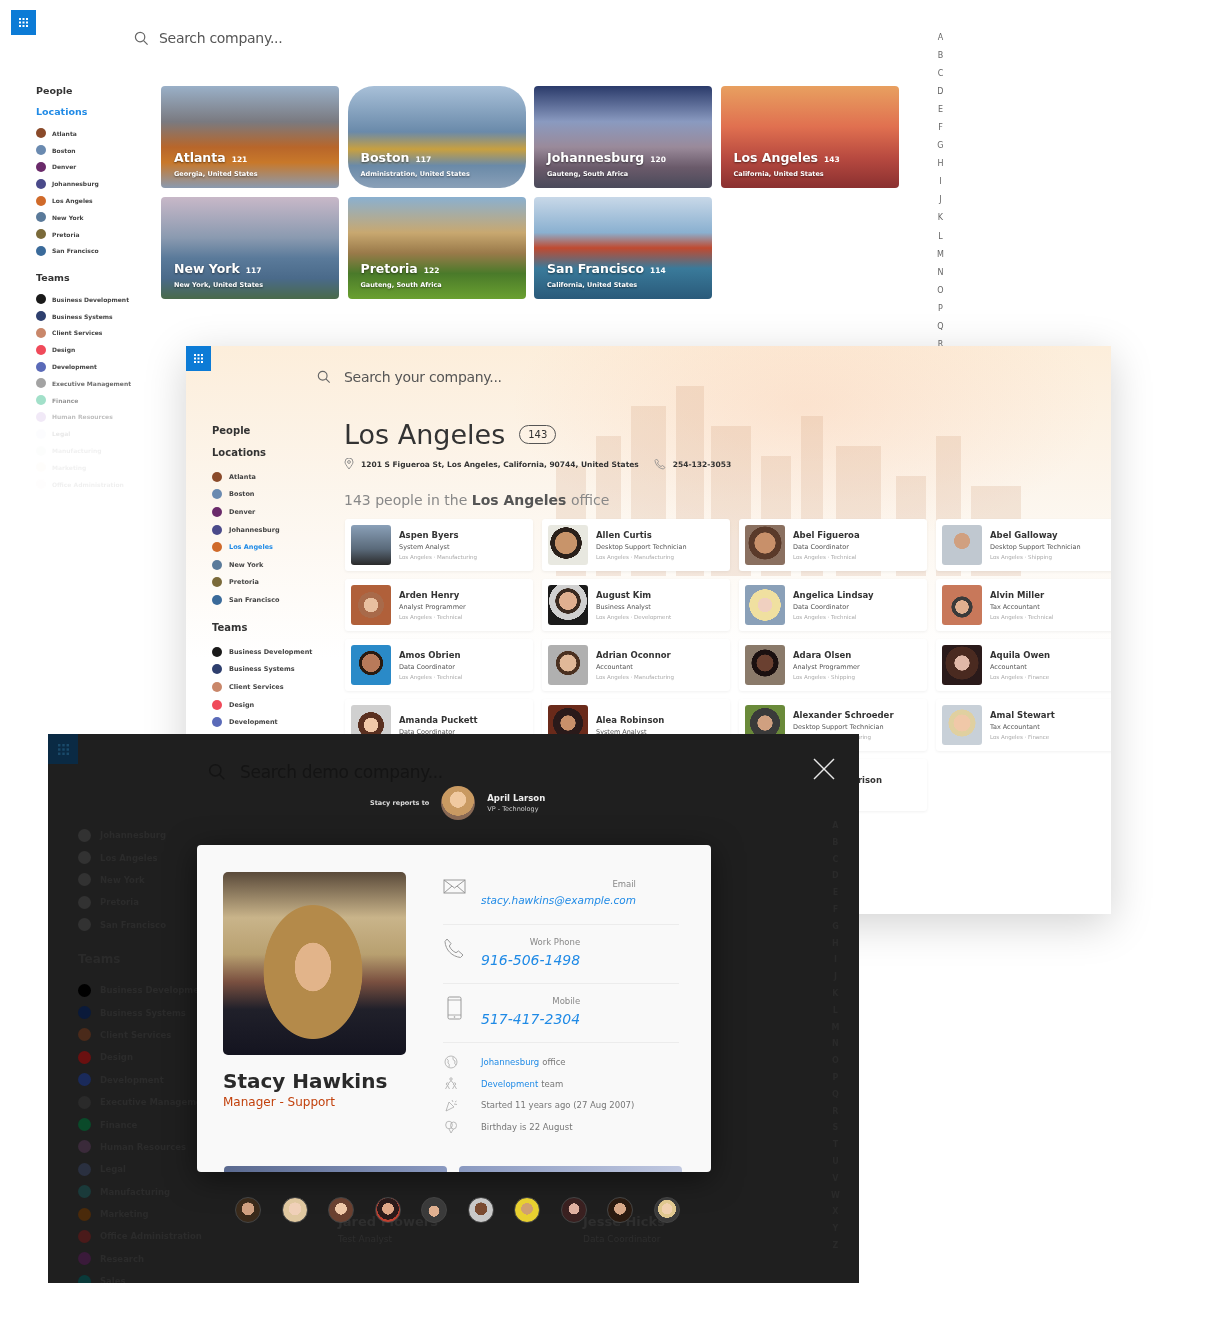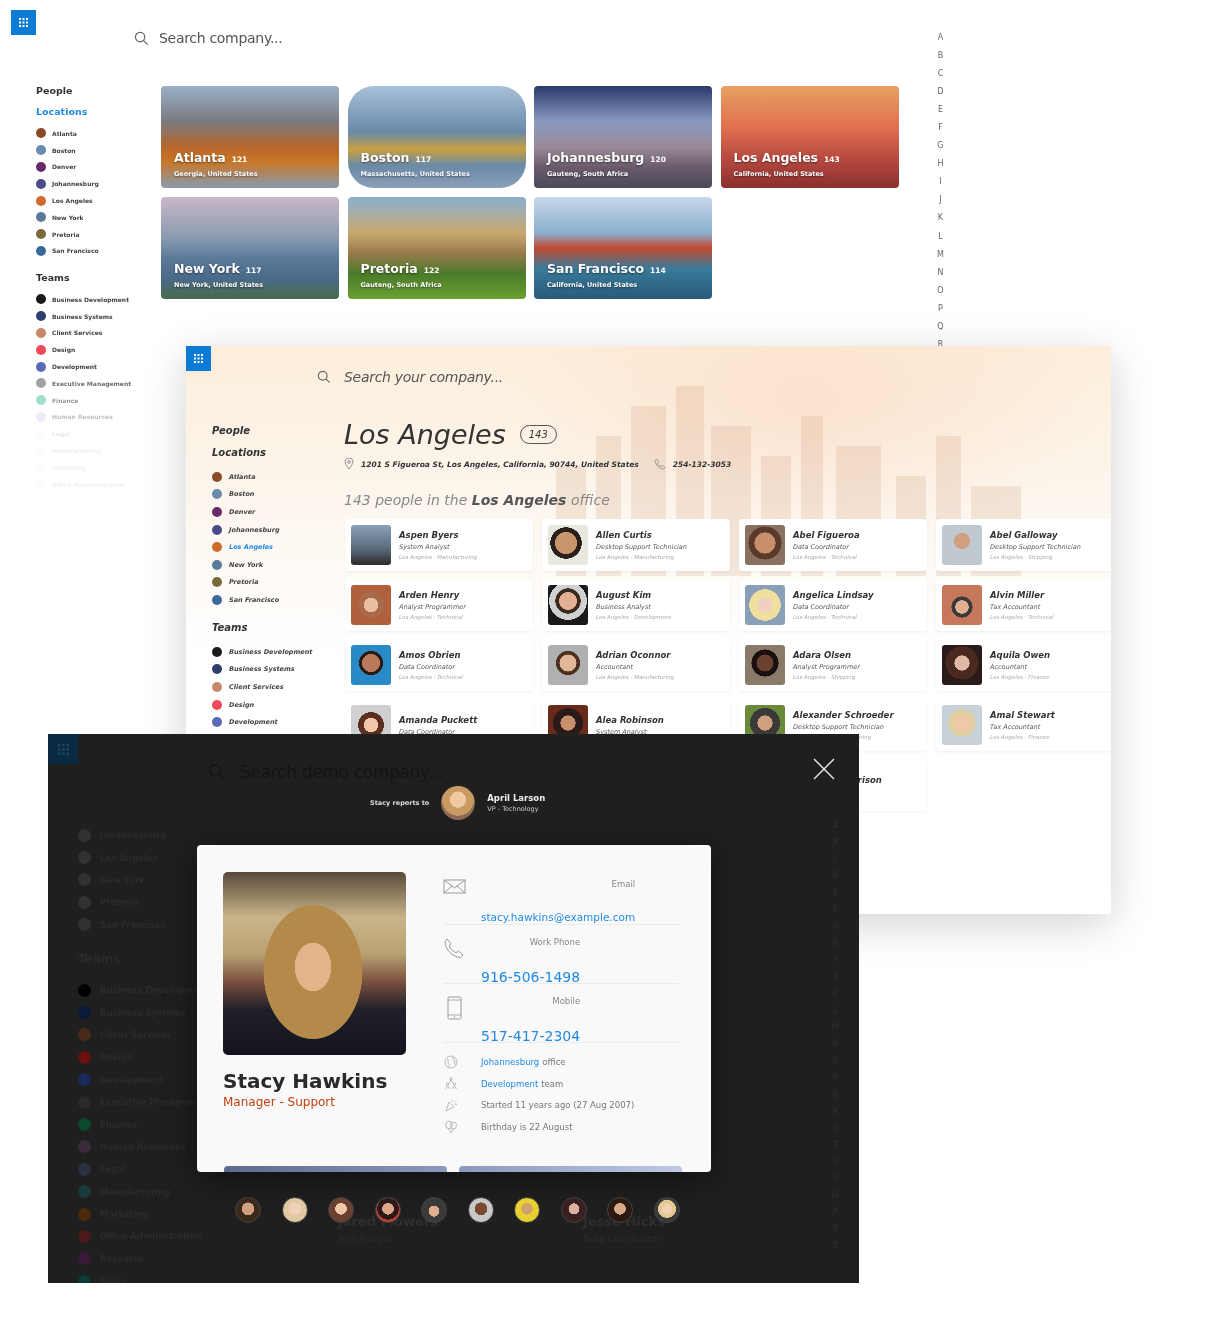--- a/index.html
+++ b/index.html
@@ -31,21 +31,21 @@
   .city-grid { position: absolute; left: 161px; top: 86px; display: grid; grid-template-columns: repeat(4, 178px); grid-auto-rows: 102px; column-gap: 8.5px; row-gap: 9px; }
   .city-card { border-radius: 4px; position: relative; overflow: hidden; color: #fff; }
   .city-card .txt { position: absolute; left: 13px; bottom: 10px; }
   .city-card .name { font-size: 12.5px; font-weight: bold; text-shadow: 0 1px 2px rgba(0,0,0,.5); }
   .city-card .cnt { font-size: 7.5px; font-weight: bold; margin-left: 6px; }
   .city-card .region { font-size: 6.5px; font-weight: bold; margin-top: 4px; text-shadow: 0 1px 2px rgba(0,0,0,.5); }
 
   #s1-alpha { left: 937px; top: 34px; height: 315px; justify-content: space-between; }
 
   
-  #s2 { position: absolute; left: 186px; top: 346px; width: 925px; height: 568px; background: #fff; box-shadow: 0 10px 40px rgba(0,0,0,.18); overflow: hidden; font-style: italic; }
+  #s2 { position: absolute; left: 186px; top: 346px; width: 925px; height: 568px; background: #fff; box-shadow: 0 10px 40px rgba(0,0,0,.18); overflow: hidden; }
   #s2-bg { position: absolute; left: 0; top: 0; width: 100%; height: 100%;
     background:
       radial-gradient(ellipse 420px 200px at 620px 60px, rgba(250,200,170,.35), transparent 70%),
       linear-gradient(180deg, rgba(252,236,215,.9) 0%, rgba(251,241,228,.7) 25%, rgba(255,255,255,.95) 55%, #fff 75%); }
   .skyline { position: absolute; left: 350px; top: 0; width: 600px; height: 230px; opacity: .18; }
   #s2-grid { left: 0; top: 0; }
   #s2-search { left: 131px; top: 23px; }
   #s2-search span { font-size: 14px; margin-left: 13px; }
   .s2-nav-h { position: absolute; left: 26px; font-size: 10px; font-weight: bold; color: #333; }
   .s2-list { position: absolute; left: 26px; }
@@ -97,21 +97,21 @@
   #m-photo { position: absolute; left: 26px; top: 27px; width: 183px; height: 183px; border-radius: 5px; overflow: hidden;
     background: radial-gradient(ellipse 45px 60px at 90px 95px, #e2b48a 0 40%, transparent 41%),
                 radial-gradient(ellipse 70px 95px at 90px 100px, #b48a4a 0 70%, transparent 71%),
                 linear-gradient(180deg, #5a4a3a 0%, #c9b48a 25%, #b8a070 45%, #7a5040 60%, #20202a 75%, #141420 100%); }
   #m-name { position: absolute; left: 26px; top: 224px; font-size: 20px; font-weight: bold; color: #2a2a2a; }
   #m-role { position: absolute; left: 26px; top: 250px; font-size: 12px; color: #c2410c; }
 
   .m-field { position: absolute; left: 246px; width: 236px; display: flex; }
   .m-field .ico { width: 24px; flex: none; margin-right: 14px; }
   .m-field .lab { font-size: 8.5px; color: #888; text-align: right; }
-  .m-field .val { color: #1f8ae6; margin-top: 22px; }
+  .m-field .val { color: #1f8ae6; margin-top: 5px; font-style: italic; }
   .m-sep { position: absolute; left: 246px; width: 236px; height: 1px; background: #ececec; }
   #m-email { top: 34px; }
   #m-email .val { font-size: 10.5px; }
   #m-work { top: 92px; }
   #m-work .val { font-size: 14px; }
   #m-mobile { top: 151px; }
   #m-mobile .val { font-size: 14px; }
   .m-info { position: absolute; left: 246px; display: flex; align-items: center; font-size: 8.5px; color: #777; }
   .m-info .ico { width: 16px; margin-right: 22px; flex: none; }
   .m-info a { color: #1f8ae6; text-decoration: none; margin-right: 3px; }
@@ -239,21 +239,21 @@
 <div class="city-grid" id="city-grid">
     <div class="city-card" style="background: linear-gradient(rgb(154, 176, 200) 0%, rgb(122, 122, 128) 35%, rgb(184, 102, 42) 60%, rgb(200, 120, 42) 75%, rgb(138, 154, 176) 100%);">
       <div class="txt">
         <div><span class="name">Atlanta</span><span class="cnt">121</span></div>
         <div class="region">Georgia, United States</div>
       </div>
     </div>
     <div class="city-card" style="background: linear-gradient(rgb(168, 192, 216) 0%, rgb(106, 138, 170) 45%, rgb(200, 160, 64) 62%, rgb(106, 138, 168) 78%, rgb(138, 160, 184) 100%); border-radius: 26px;">
       <div class="txt">
         <div><span class="name">Boston</span><span class="cnt">117</span></div>
-        <div class="region">Massachusetts, United States</div>
+        <div class="region">Administration, United States</div>
       </div>
     </div>
     <div class="city-card" style="background: linear-gradient(rgb(42, 58, 106) 0%, rgb(138, 154, 192) 35%, rgb(154, 138, 154) 60%, rgb(106, 90, 106) 80%, rgb(74, 74, 90) 100%);">
       <div class="txt">
         <div><span class="name">Johannesburg</span><span class="cnt">120</span></div>
         <div class="region">Gauteng, South Africa</div>
       </div>
     </div>
     <div class="city-card" style="background: linear-gradient(rgb(232, 160, 96) 0%, rgb(224, 112, 80) 40%, rgb(184, 74, 64) 70%, rgb(138, 48, 48) 100%);">
       <div class="txt">

